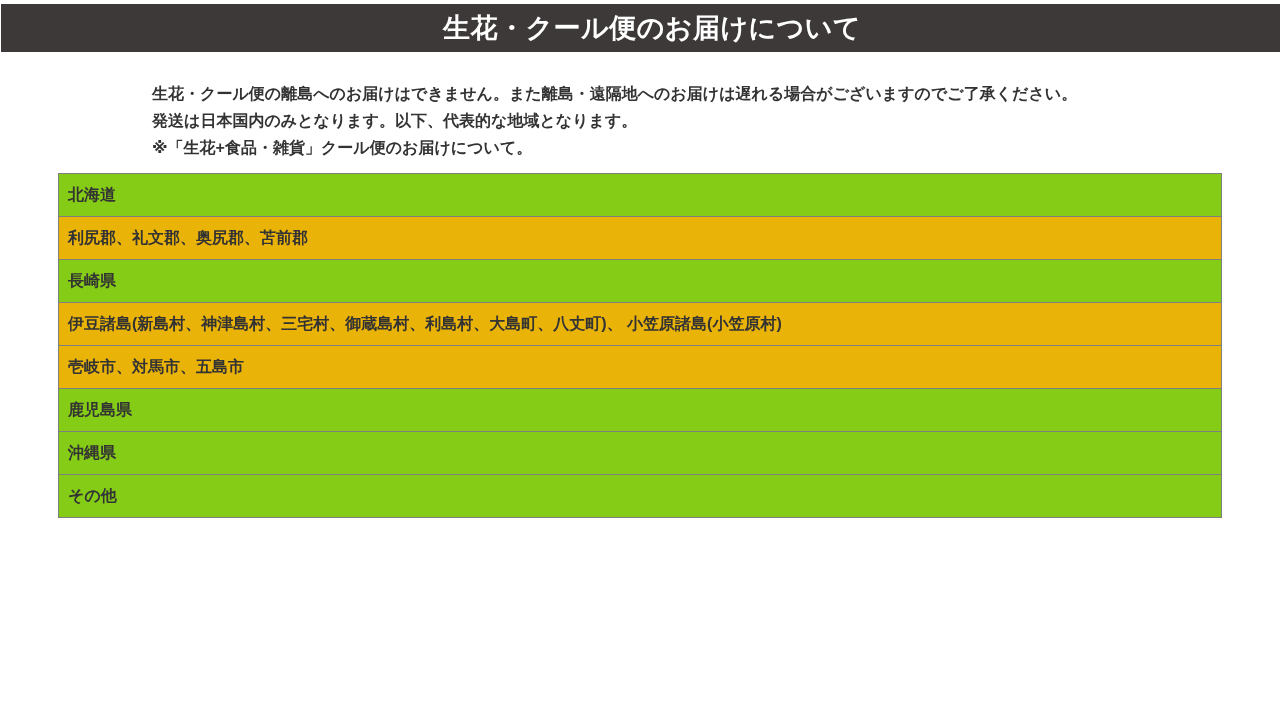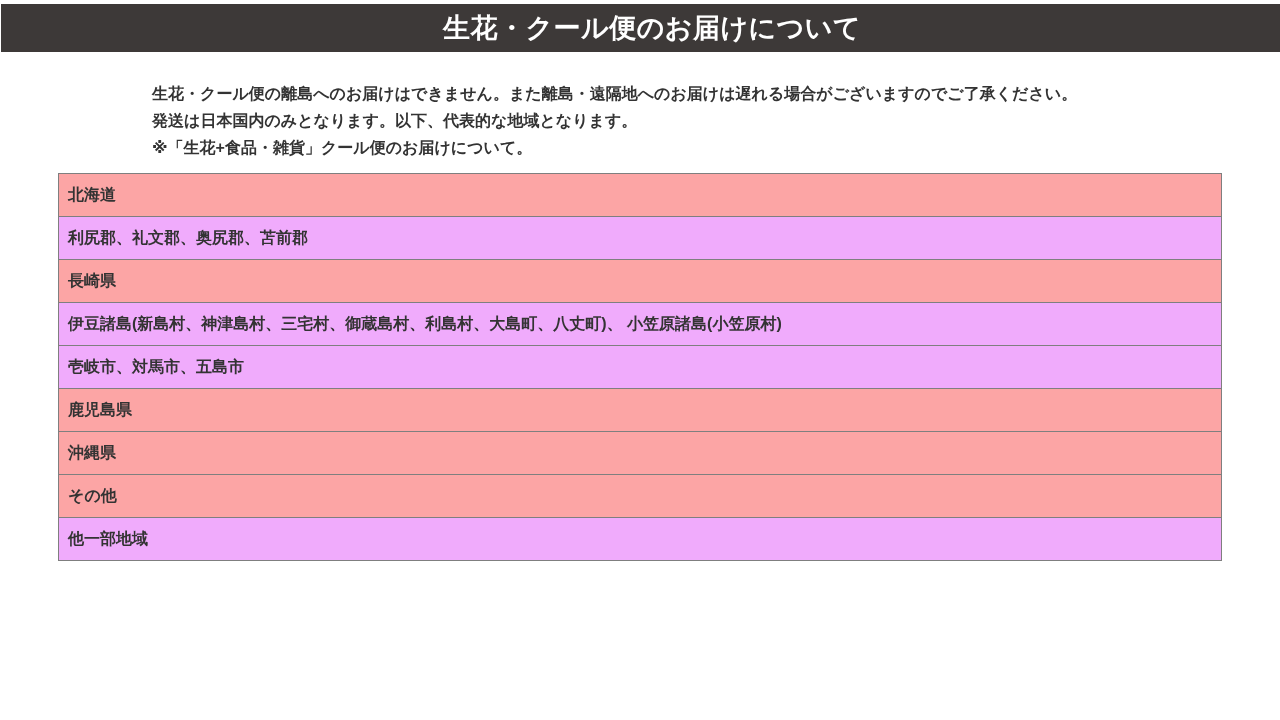--- a/index.html
+++ b/index.html
@@ -69,24 +69,24 @@
     color: #333333;
     white-space: nowrap;
     overflow: hidden;
     border-top: 1px solid #7f7f7f;
     box-sizing: content-box;
   }
   .region-row:first-child {
     border-top: none;
   }
   .region-row.header {
-    background: #fca5a5;
+    background: #84cc16;
   }
   .region-row.data {
-    background: #f0abfc;
+    background: #eab308;
   }
 </style>
 </head>
 <body>
 
 <div class="page">
 
   <div class="title-bar">
     <span class="title-text">生花・クール便のお届けについて</span>
   </div>
@@ -99,16 +99,15 @@
 
   <div class="regions-table">
     <div class="region-row header">北海道</div>
     <div class="region-row data">利尻郡、礼文郡、奥尻郡、苫前郡</div>
     <div class="region-row header">長崎県</div>
     <div class="region-row data">伊豆諸島(新島村、神津島村、三宅村、御蔵島村、利島村、大島町、八丈町)、 小笠原諸島(小笠原村)</div>
     <div class="region-row data">壱岐市、対馬市、五島市</div>
     <div class="region-row header">鹿児島県</div>
     <div class="region-row header">沖縄県</div>
     <div class="region-row header">その他</div>
-    <div class="region-row data">他一部地域</div>
   </div>
 
 </div>
 
 </body></html>

